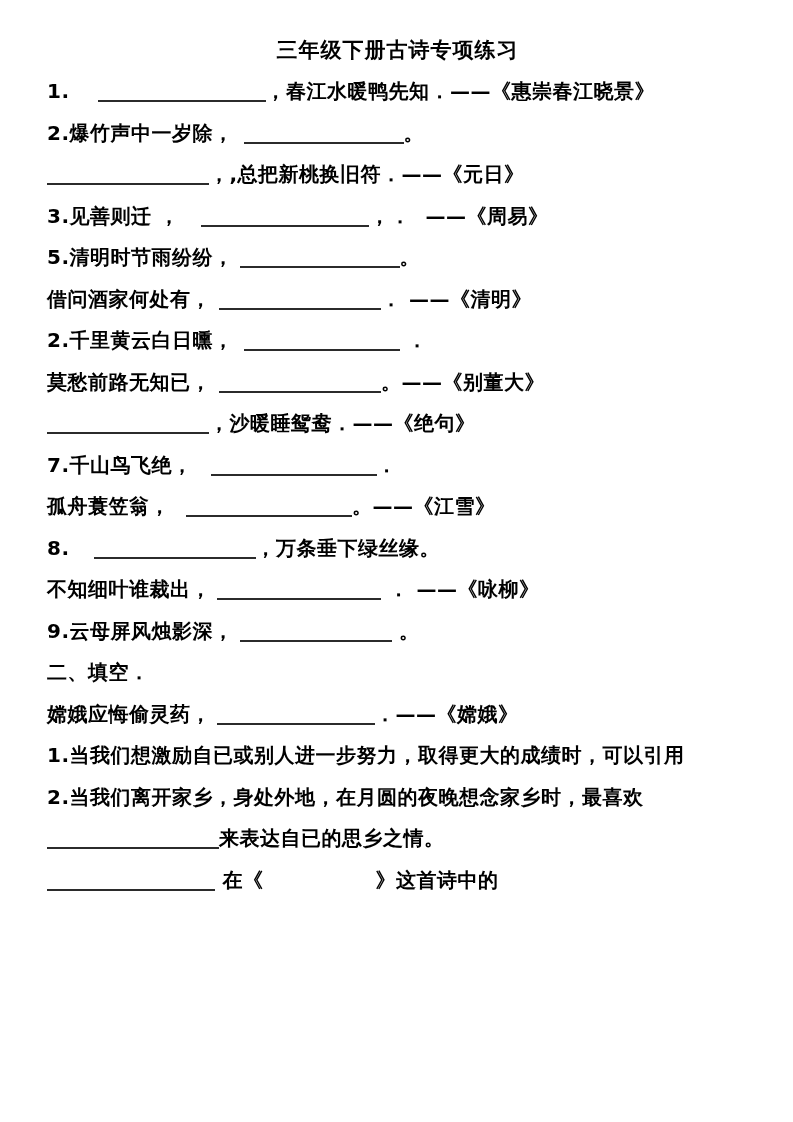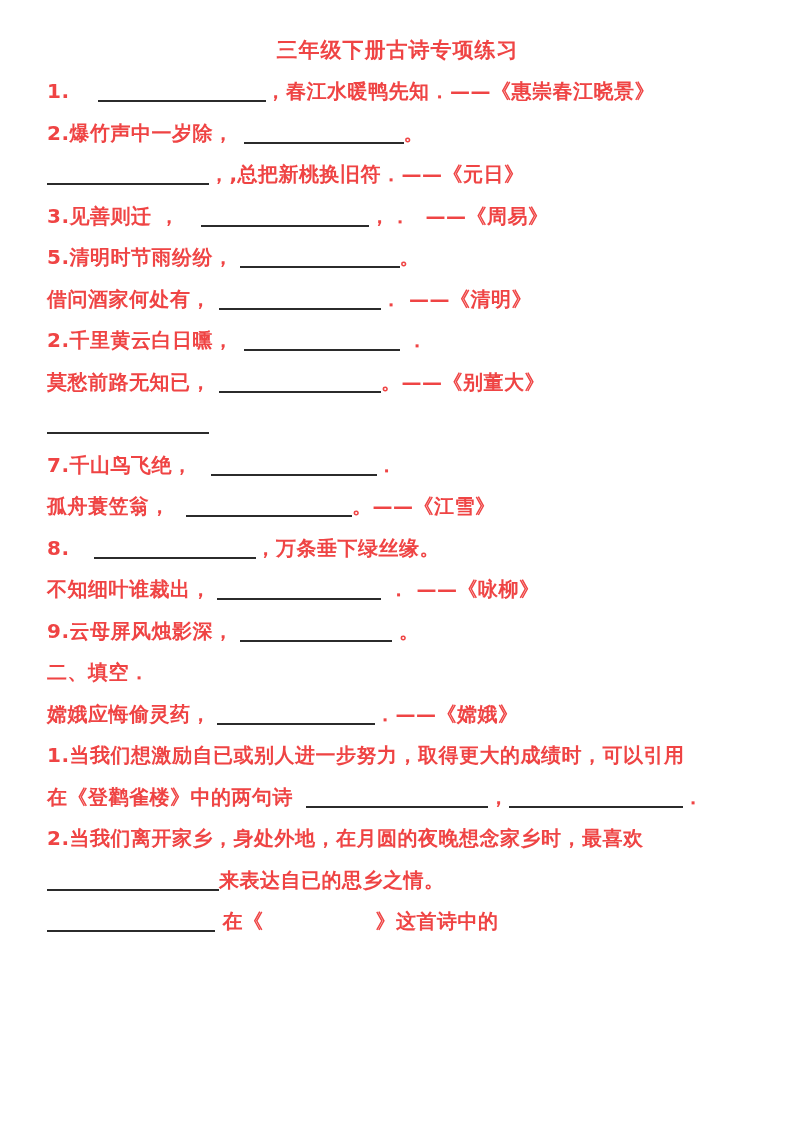--- a/index.html
+++ b/index.html
@@ -1,21 +1,21 @@
 <!DOCTYPE html>
 <html><head>
 <meta charset="utf-8">
 <style>
   html, body { margin: 0; padding: 0; background: #ffffff; }
   .page {
     position: relative;
     width: 793px;
     height: 1122px;
     background: #ffffff;
-    color: #ef4444;
+    color: #000000;
     font-family: "DejaVu Sans", sans-serif;
     font-weight: 700;
     box-sizing: border-box;
     padding: 30px 45px 0 47px;
     overflow: hidden;
   }
   .doc-title {
     font-size: 21px;
     height: 41px;
     line-height: 41px;
@@ -48,27 +48,26 @@
   <div class="doc-title">三年级下册古诗专项练习</div>
   <div id="worksheet-lines">
       <div class="line"><span class="run">1.</span><span class="blank" style="width: 168px; margin-left: 28px;"></span><span class="run">，春江水暖鸭先知．——《惠崇春江晓景》</span></div>
       <div class="line"><span class="run">2.爆竹声中一岁除，</span><span class="blank" style="width: 160px; margin-left: 10px;"></span><span class="run">。</span></div>
       <div class="line"><span class="blank" style="width: 162px;"></span><span class="run">，,总把新桃换旧符．——《元日》</span></div>
       <div class="line"><span class="run">3.见善则迁&nbsp;，</span><span class="blank" style="width: 168px; margin-left: 22px;"></span><span class="run">，．&nbsp;&nbsp;——《周易》</span></div>
       <div class="line"><span class="run">5.清明时节雨纷纷，</span><span class="blank" style="width: 160px; margin-left: 6px;"></span><span class="run">。</span></div>
       <div class="line"><span class="run">借问酒家何处有，</span><span class="blank" style="width: 162px; margin-left: 8px;"></span><span class="run">．&nbsp;——《清明》</span></div>
       <div class="line"><span class="run">2.千里黄云白日曛，</span><span class="blank" style="width: 156px; margin-left: 10px;"></span><span class="run">&nbsp;．</span></div>
       <div class="line"><span class="run">莫愁前路无知已，</span><span class="blank" style="width: 162px; margin-left: 8px;"></span><span class="run">。——《别董大》</span></div>
-      <div class="line"><span class="blank" style="width: 162px;"></span></div>
+      <div class="line"><span class="blank" style="width: 162px;"></span><span class="run">，沙暖睡鸳鸯．——《绝句》</span></div>
       <div class="line"><span class="run">7.千山鸟飞绝，</span><span class="blank" style="width: 166px; margin-left: 18px;"></span><span class="run">．</span></div>
       <div class="line"><span class="run">孤舟蓑笠翁，</span><span class="blank" style="width: 166px; margin-left: 16px;"></span><span class="run">。——《江雪》</span></div>
       <div class="line"><span class="run">8.</span><span class="blank" style="width: 162px; margin-left: 24px;"></span><span class="run">，万条垂下绿丝缘。</span></div>
       <div class="line"><span class="run">不知细叶谁裁出，</span><span class="blank" style="width: 164px; margin-left: 6px;"></span><span class="run">&nbsp;．&nbsp;——《咏柳》</span></div>
       <div class="line"><span class="run">9.云母屏风烛影深，</span><span class="blank" style="width: 152px; margin-left: 6px;"></span><span class="run">&nbsp;。</span></div>
       <div class="line heading"><span class="run">二、填空．</span></div>
       <div class="line"><span class="run">嫦娥应悔偷灵药，</span><span class="blank" style="width: 158px; margin-left: 6px;"></span><span class="run">．——《嫦娥》</span></div>
       <div class="line"><span class="run">1.当我们想激励自已或别人进一步努力，取得更大的成绩时，可以引用</span></div>
-      <div class="line"><span class="run">在《登鹳雀楼》中的两句诗&nbsp;</span><span class="blank" style="width: 182px; margin-left: 6px;"></span><span class="run">，</span><span class="blank" style="width: 174px;"></span><span class="run">．</span></div>
       <div class="line"><span class="run">2.当我们离开家乡，身处外地，在月圆的夜晚想念家乡时，最喜欢</span></div>
       <div class="line"><span class="blank" style="width: 172px;"></span><span class="run">来表达自已的思乡之情。</span></div>
       <div class="line"><span class="blank" style="width: 168px;"></span><span class="run">&nbsp;在《</span><span class="gap" style="width: 112px;"></span><span class="run">》这首诗中的</span></div>
     </div>
 </div>
 
 </body></html>

